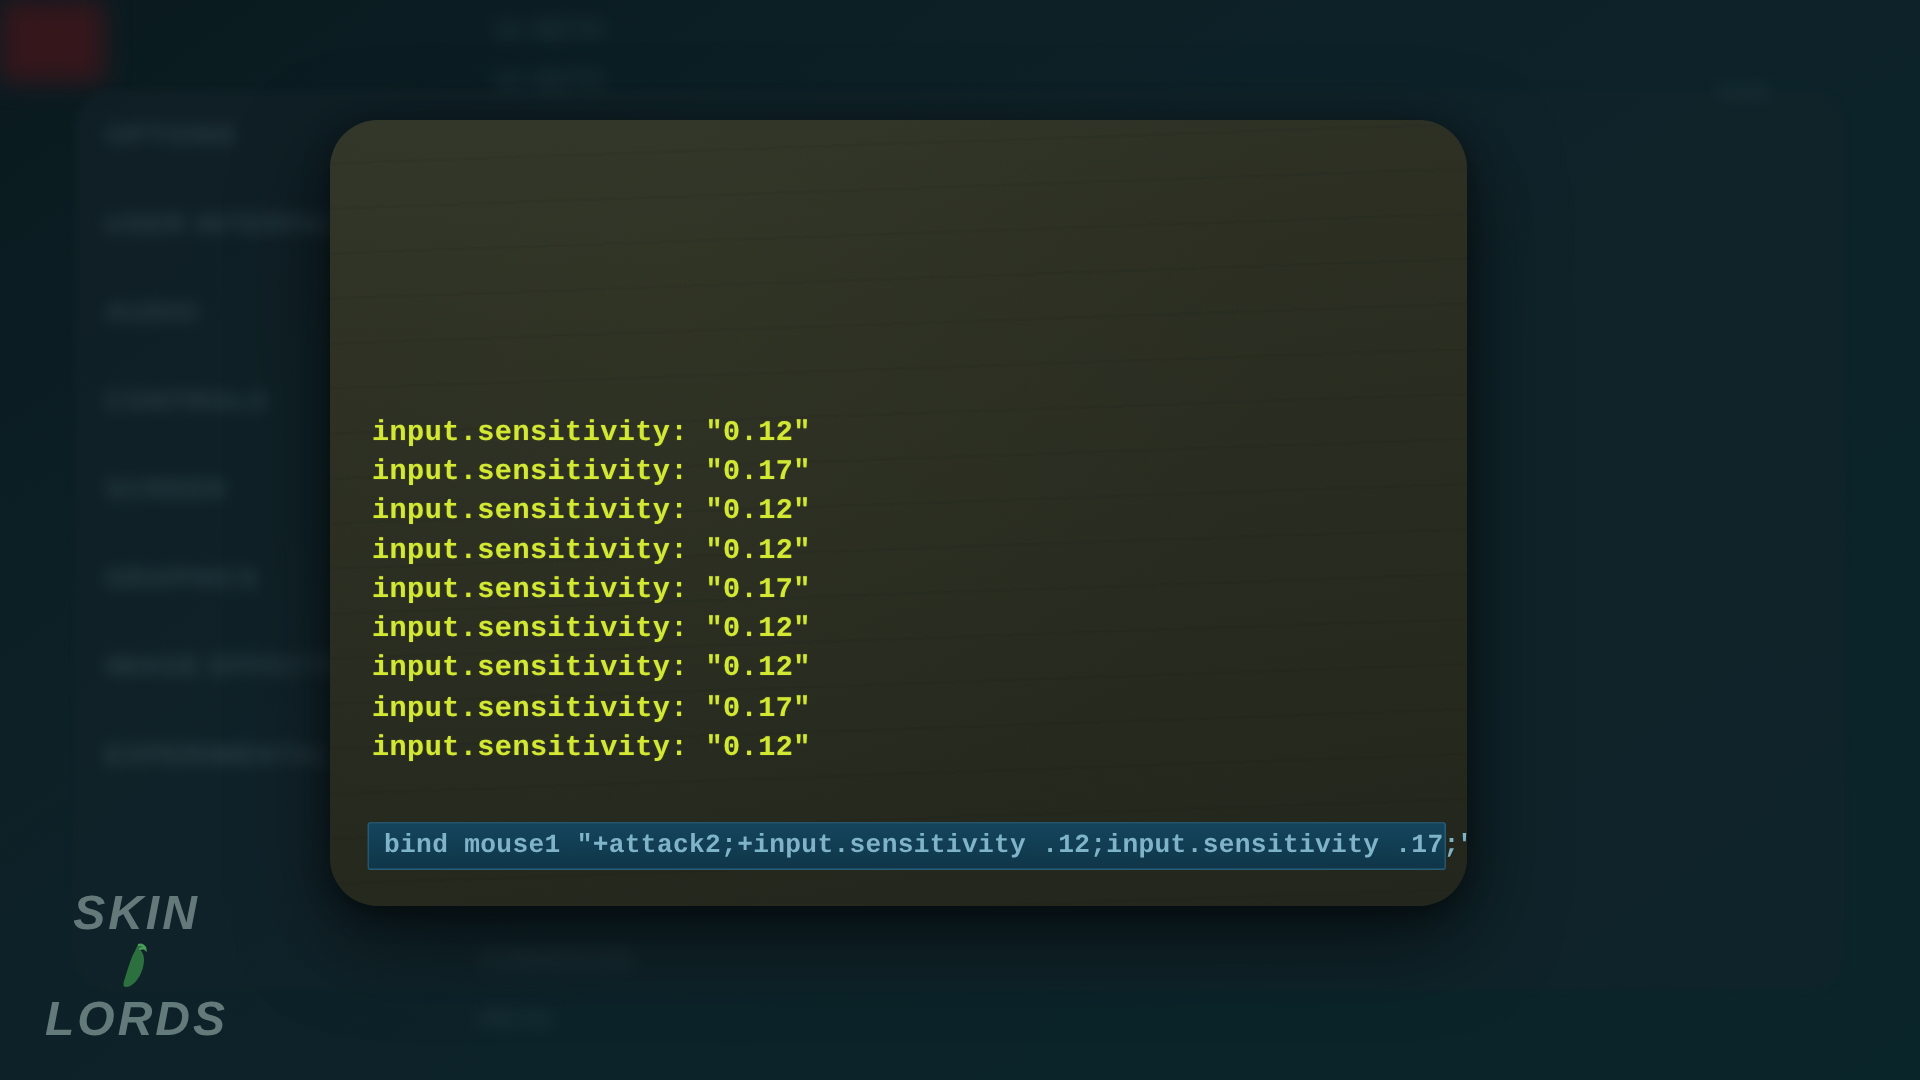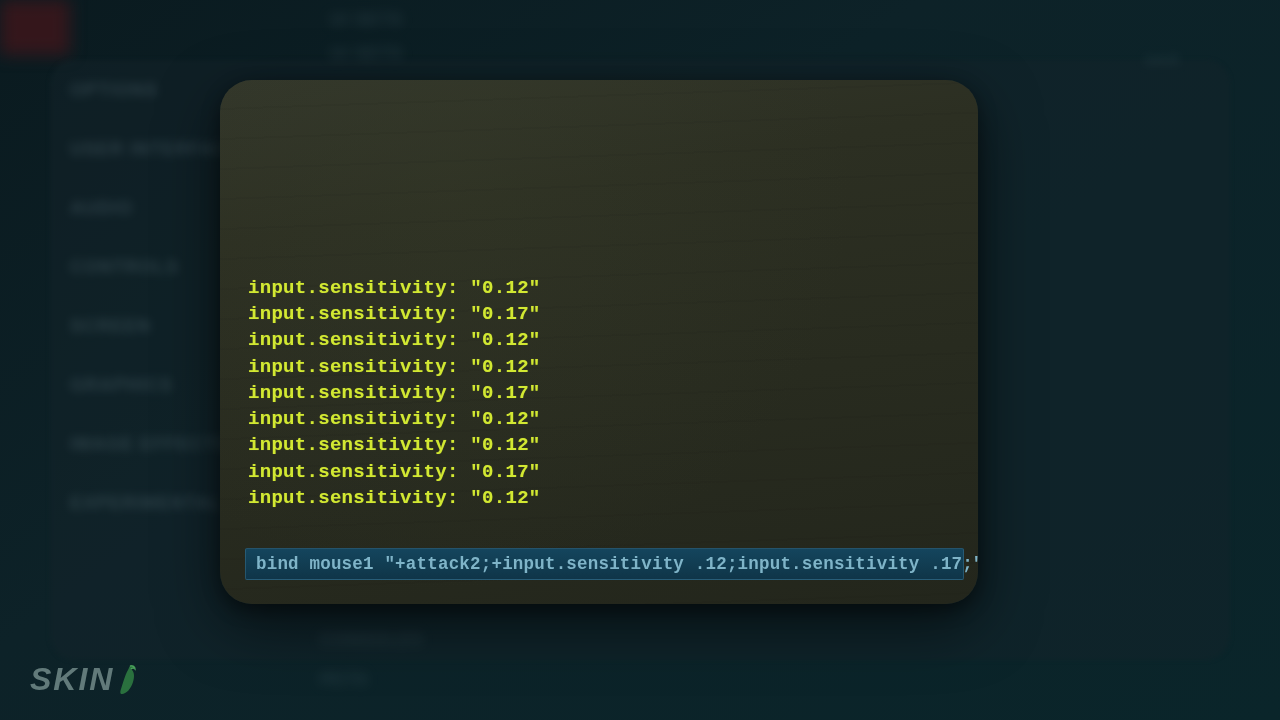--- a/index.html
+++ b/index.html
@@ -153,20 +153,21 @@
   white-space: pre;
   letter-spacing: 0.2px;
 }
 .watermark {
   position: absolute;
   left: 30px;
   bottom: 22px;
   display: flex;
   align-items: center;
   gap: 0;
+  flex-direction: column;
 }
 .watermark-text {
   font-family: Arial, Helvetica, sans-serif;
   font-style: italic;
   font-weight: 700;
   font-size: 32px;
   letter-spacing: 2px;
   color: rgba(170, 195, 190, 0.55);
   display: flex;
   align-items: center;
@@ -229,13 +230,14 @@
 </div>
 
 <div class="watermark">
   <span class="watermark-text">SKIN</span>
   <span class="watermark-chili">
     <svg viewBox="0 0 26 34">
       <path d="M14 3 C17 2 19 4 19 6 C19 5 17 5 15 6 C18 8 19 13 17 19 C15 26 10 31 6 31 C4 31 4 29 5 26 C7 20 9 12 12 7 C13 5 13 4 14 3 Z" fill="#3a9b4a" opacity="0.65"></path>
       <path d="M14 3 C17 2 19 4 19 6 C18 5 16 5 15 6" stroke="#5bc06a" stroke-width="1.5" fill="none" opacity="0.7"></path>
     </svg>
   </span>
+  <span class="watermark-text">LORDS</span>
 </div>
 
 </body></html>

